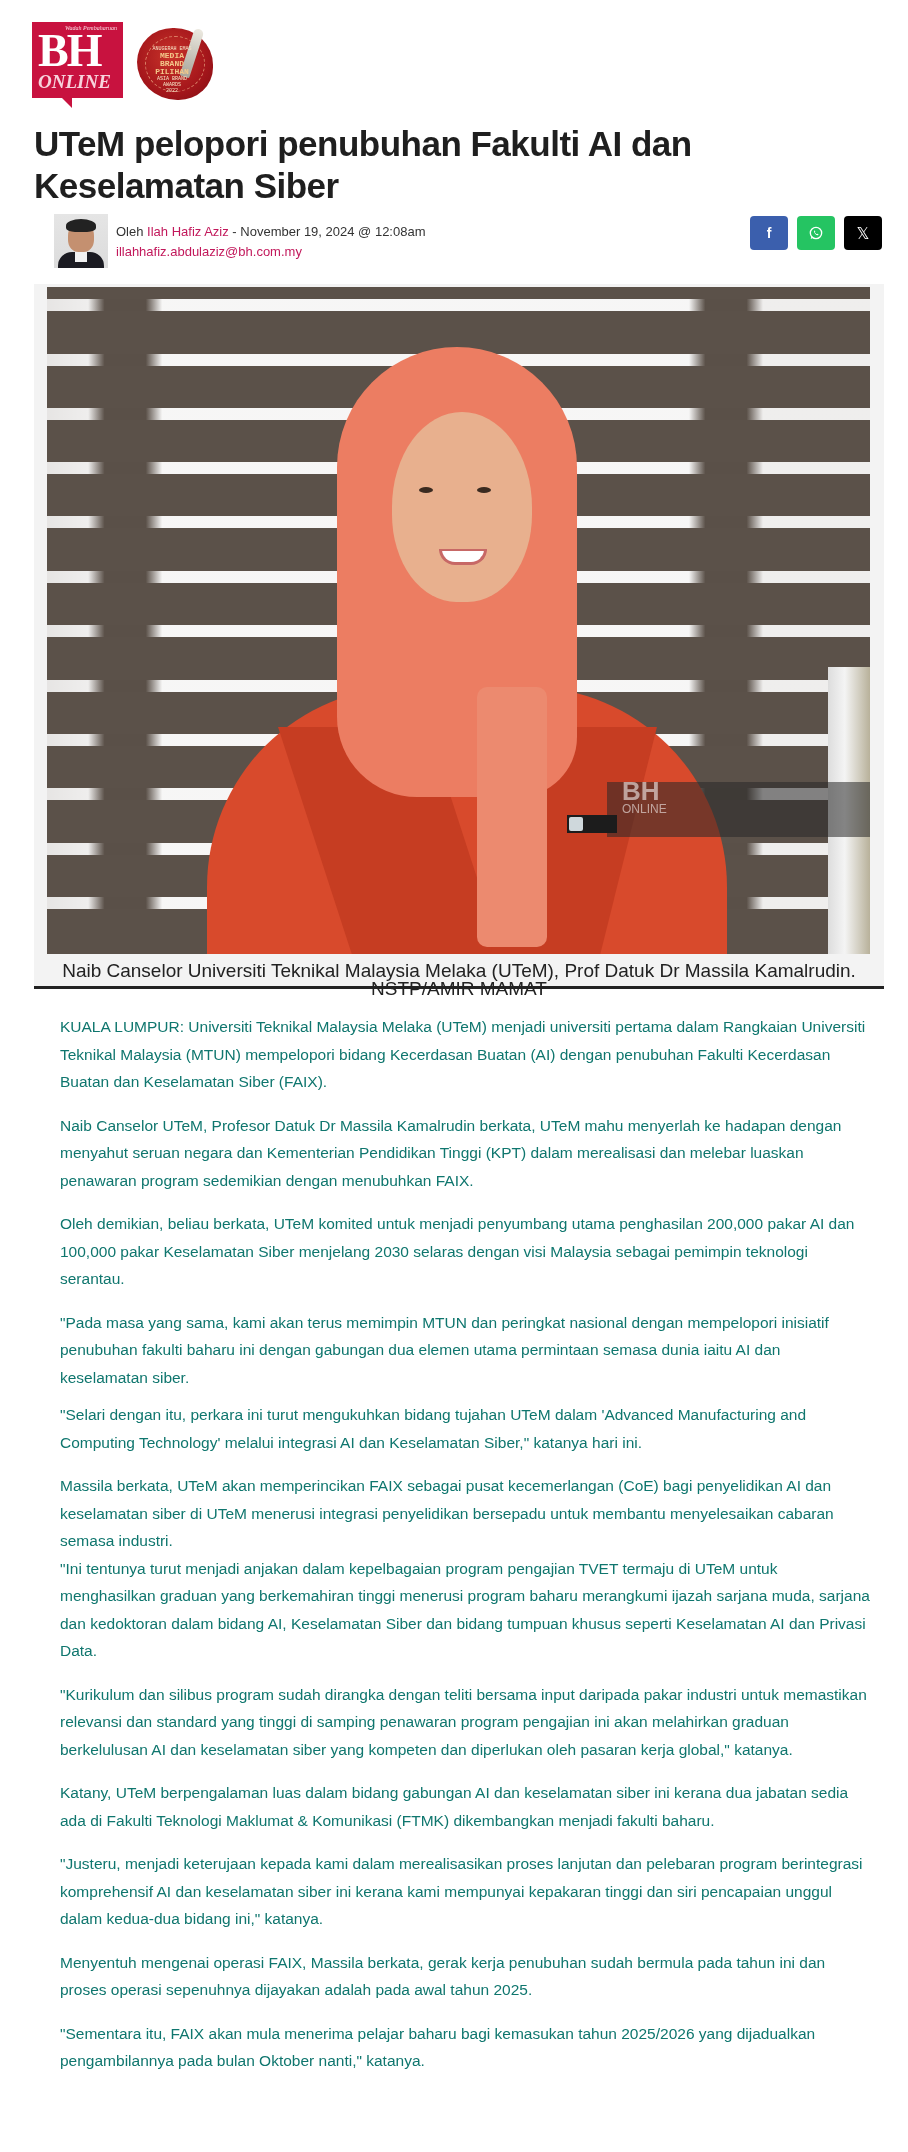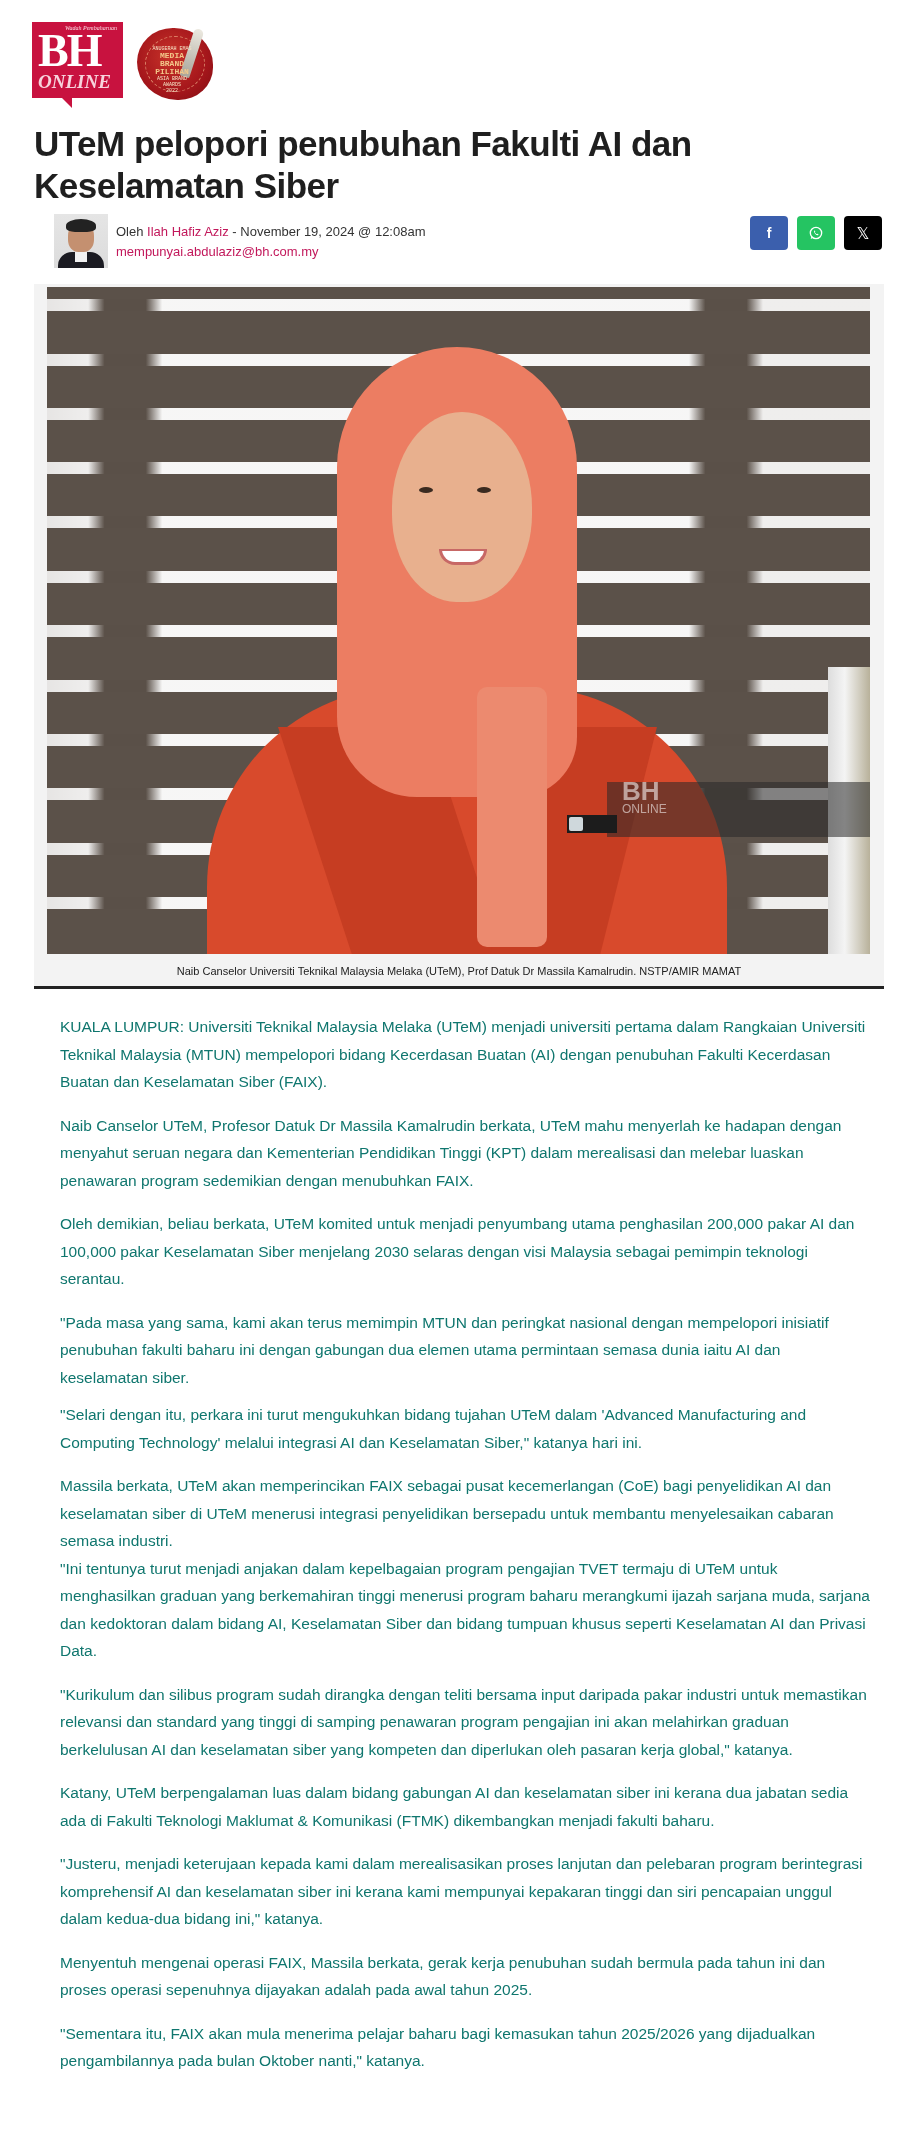--- a/index.html
+++ b/index.html
@@ -50,21 +50,21 @@
     .photo .scarf-drape { position: absolute; left: 430px; top: 400px; width: 70px; height: 260px; background: #ec8a6f; border-radius: 10px; }
     .photo .face { position: absolute; left: 345px; top: 125px; width: 140px; height: 190px; background: #e8b08e; border-radius: 50% 50% 46% 46%; }
     .photo .eye { position: absolute; top: 200px; width: 14px; height: 6px; background: #3a2a20; border-radius: 50%; }
     .photo .mouth { position: absolute; left: 392px; top: 262px; width: 48px; height: 16px; background: #fff; border-radius: 0 0 24px 24px; border: 3px solid #c76866; border-top-width: 2px; }
     .photo .watermark-bar { position: absolute; left: 560px; top: 495px; width: 263px; height: 55px; background: rgba(40,40,40,0.55); }
     .photo .watermark { position: absolute; left: 575px; top: 493px; font-family: "Liberation Sans", sans-serif; font-weight: bold; color: rgba(255,255,255,0.55); line-height: 22px; }
     .photo .watermark .b { font-size: 26px; display: block; }
     .photo .watermark .o { font-size: 12px; display: block; font-weight: normal; margin-top: -4px; }
     .photo .badge { position: absolute; left: 520px; top: 528px; width: 50px; height: 18px; background: #1c1c1c; }
     .photo .badge::before { content: ""; position: absolute; left: 2px; top: 2px; width: 14px; height: 14px; background: #cfd8dc; border-radius: 2px; }
-    .caption { position: absolute; left: 0; top: 678px; width: 100%; text-align: center; font-size: 11px; color: #222; line-height: 18px; }
+    .caption { position: absolute; left: 0; top: 678px; width: 100%; text-align: center; font-size: 19px; color: #222; line-height: 18px; }
 
     
     .article { position: absolute; left: 60px; top: 1013px; width: 812px; font-size: 15.5px; line-height: 27.5px; color: #0f766e; }
     .article p { margin-bottom: 16px; }
   </style>
 </head>
 <body>
 
 <div class="logo-row">
   <div class="bh-logo">
@@ -96,21 +96,21 @@
     <div class="body"></div>
     <div class="collar"></div>
     <div class="head"></div>
     <div class="hair"></div>
   </div>
   <div class="byline-text">
     <div>
       <span>Oleh</span>
       <a class="name">Ilah Hafiz Aziz</a><span> - </span><span>November 19, 2024 @ 12:08am</span>
     </div>
-    <a class="email">mempunyai.abdulaziz@bh.com.my</a>
+    <a class="email">illahhafiz.abdulaziz@bh.com.my</a>
   </div>
 </div>
 
 <div class="social">
   <div class="btn fb">
     <span>f</span>
   </div>
   <div class="btn wa">
     <svg width="16" height="16" viewBox="0 0 24 24">
       <circle cx="12" cy="12" r="8.5" fill="none" stroke="#fff" stroke-width="2"></circle>

